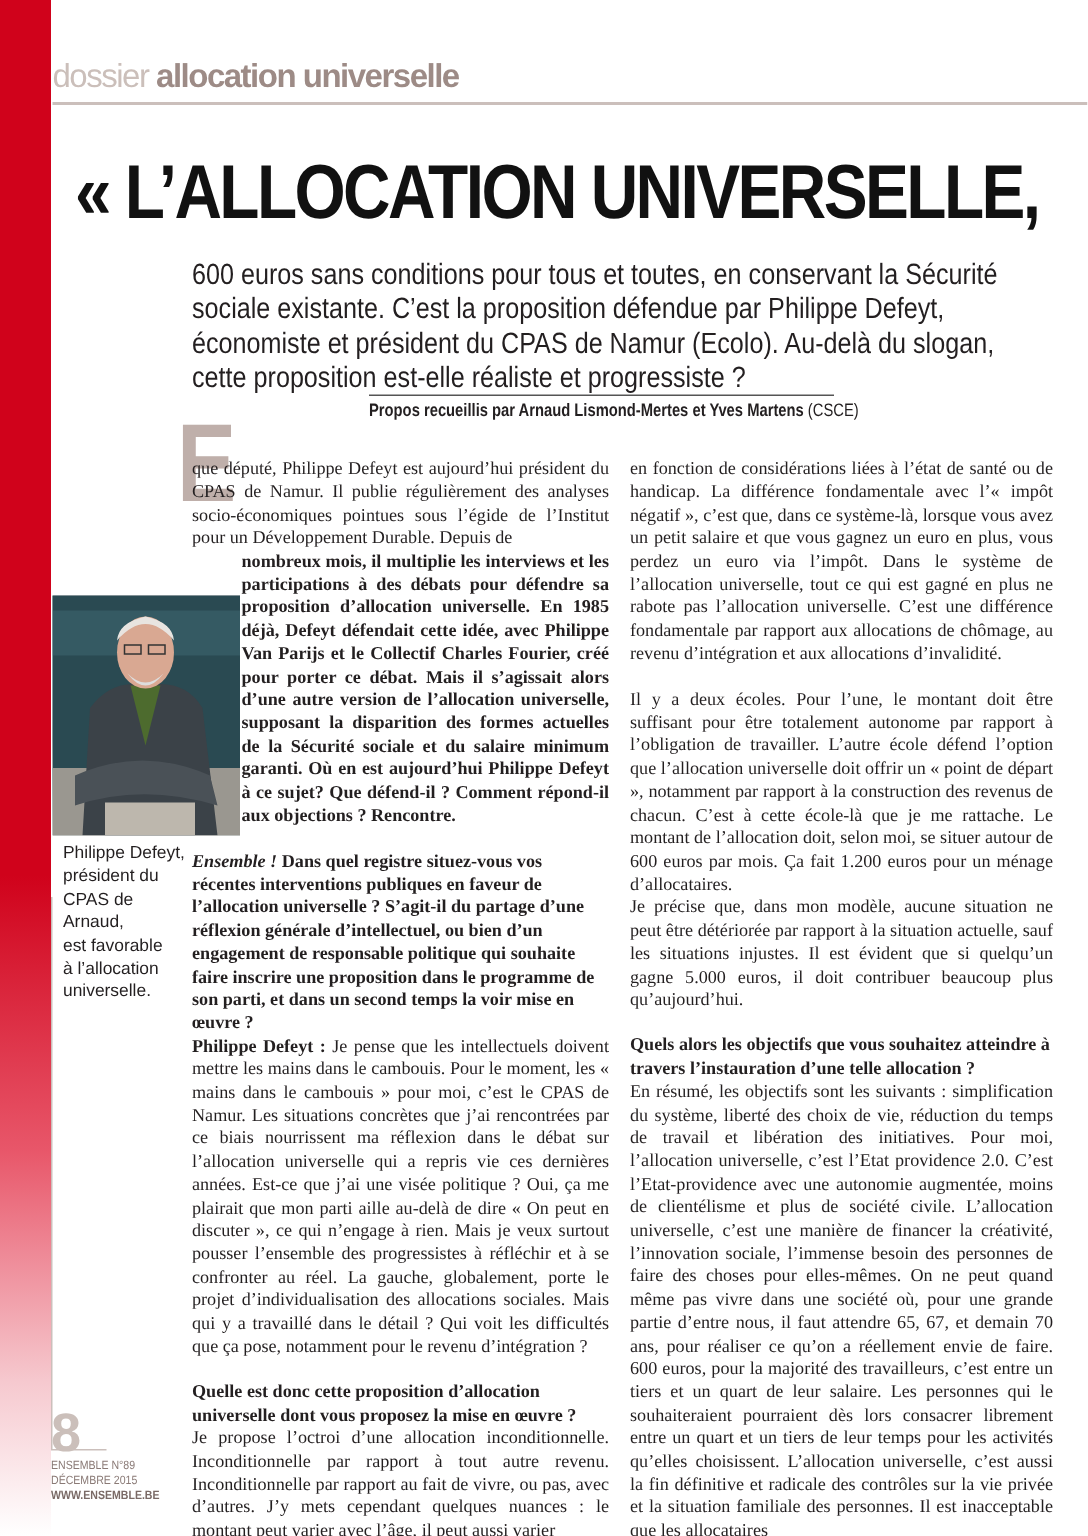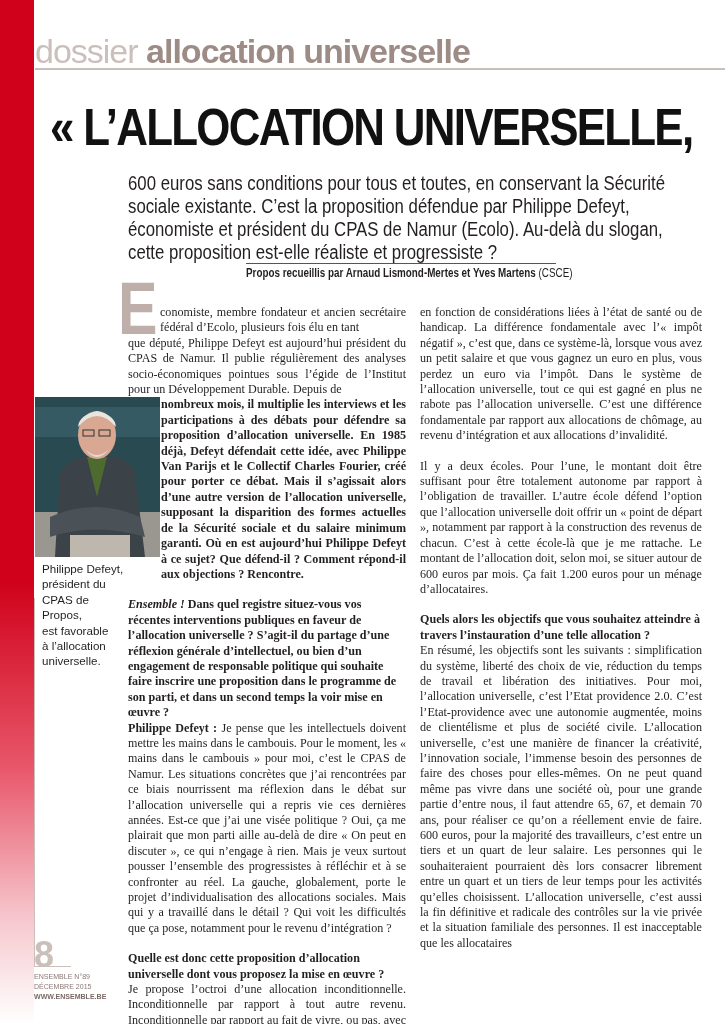--- a/index.html
+++ b/index.html
@@ -7,21 +7,21 @@
     width: 725px; height: 1024px; position: relative; overflow: hidden;
     background: #ffffff; font-family: "Liberation Serif", serif; color: #231f20;
   }
   .red-bar {
     position: absolute; left: 0; top: 0; width: 34px; height: 1024px;
     background: linear-gradient(to bottom, #d0021b 0%, #d0021b 57%, #e8576a 75%, #f6c9cf 90%, #ffffff 100%);
   }
   .section-header {
     position: absolute; left: 35px; top: 36px; width: 690px; height: 32px;
     border-bottom: 2px solid #cbbfbb;
-    font-family: "Liberation Sans", sans-serif; font-size: 34px; letter-spacing: -1px;
+    font-family: "Liberation Sans", sans-serif; font-size: 22px; letter-spacing: -1px;
     transform-origin: left top; line-height: 30px; white-space: nowrap;
   }
   .section-header .kicker { color: #cbbfba; }
   .section-header .topic { color: #9d8b86; font-weight: bold; }
   .headline {
     position: absolute; left: 50px; top: 98px; width: 670px;
     font-family: "Liberation Sans", sans-serif; font-weight: bold; font-size: 51px;
     color: #111; letter-spacing: -2px; white-space: nowrap; line-height: 60px;
     transform: scaleX(0.86); transform-origin: left top;
   }
@@ -129,42 +129,42 @@
     <rect x="64" y="33" width="11" height="6" fill="none" stroke="#333" stroke-width="1"></rect>
     <path d="M50 52 Q62 64 74 52 Q68 60 62 60 Q56 60 50 52 Z" fill="#ddd"></path>
     <path d="M15 120 Q60 100 105 120 L110 140 Q60 125 15 140 Z" fill="#4a5157"></path>
     <rect x="35" y="138" width="60" height="22" fill="#bdb7ad"></rect>
   </svg>
 </div>
 
 <div class="caption">
   <p>Philippe Defeyt,</p>
   <p>président du</p>
-  <p>CPAS de Propos,</p>
+  <p>CPAS de Arnaud,</p>
   <p>est favorable</p>
   <p>à l’allocation</p>
   <p>universelle.</p>
 </div>
 
 <div class="col-left">
-  <p class="intro-1">conomiste, membre fondateur et ancien secrétaire fédéral d’Ecolo, plusieurs fois élu en tant</p>
   <p class="intro-2">que député, Philippe Defeyt est aujourd’hui président du CPAS de Namur. Il publie régulièrement des analyses socio-économiques pointues sous l’égide de l’Institut pour un Développement Durable. Depuis de</p>
   <p class="intro-3">nombreux mois, il multiplie les interviews et les participations à des débats pour défendre sa proposition d’allocation universelle. En 1985 déjà, Defeyt défendait cette idée, avec Philippe Van Parijs et le Collectif Charles Fourier, créé pour porter ce débat. Mais il s’agissait alors d’une autre version de l’allocation universelle, supposant la disparition des formes actuelles de la Sécurité sociale et du salaire minimum garanti. Où en est aujourd’hui Philippe Defeyt à ce sujet? Que défend-il ? Comment répond-il aux objections ? Rencontre.</p>
   <div class="gap"></div>
   <p class="q"><i>Ensemble !</i> <span>Dans quel registre situez-vous vos récentes interventions publiques en faveur de l’allocation universelle ? S’agit-il du partage d’une réflexion générale d’intellectuel, ou bien d’un engagement de responsable politique qui souhaite faire inscrire une proposition dans le programme de son parti, et dans un second temps la voir mise en œuvre ?</span></p>
   <p><span class="speaker">Philippe Defeyt :</span> <span>Je pense que les intellectuels doivent mettre les mains dans le cambouis. Pour le moment, les « mains dans le cambouis » pour moi, c’est le CPAS de Namur. Les situations concrètes que j’ai rencontrées par ce biais nourrissent ma réflexion dans le débat sur l’allocation universelle qui a repris vie ces dernières années. Est-ce que j’ai une visée politique ? Oui, ça me plairait que mon parti aille au-delà de dire « On peut en discuter », ce qui n’engage à rien. Mais je veux surtout pousser l’ensemble des progressistes à réfléchir et à se confronter au réel. La gauche, globalement, porte le projet d’individualisation des allocations sociales. Mais qui y a travaillé dans le détail ? Qui voit les difficultés que ça pose, notamment pour le revenu d’intégration ?</span></p>
   <div class="gap"></div>
   <p class="q">Quelle est donc cette proposition d’allocation universelle dont vous proposez la mise en œuvre ?</p>
   <p>Je propose l’octroi d’une allocation inconditionnelle. Inconditionnelle par rapport à tout autre revenu. Inconditionnelle par rapport au fait de vivre, ou pas, avec d’autres. J’y mets cependant quelques nuances : le montant peut varier avec l’âge, il peut aussi varier</p>
 </div>
 
 <div class="col-right">
   <p>en fonction de considérations liées à l’état de santé ou de handicap. La différence fondamentale avec l’« impôt négatif », c’est que, dans ce système-là, lorsque vous avez un petit salaire et que vous gagnez un euro en plus, vous perdez un euro via l’impôt. Dans le système de l’allocation universelle, tout ce qui est gagné en plus ne rabote pas l’allocation universelle. C’est une différence fondamentale par rapport aux allocations de chômage, au  revenu d’intégration et aux allocations d’invalidité.</p>
   <div class="gap"></div>
   <p>Il y a deux écoles. Pour l’une, le montant doit être suffisant pour être totalement autonome par rapport à l’obligation de travailler. L’autre école défend l’option que l’allocation universelle doit offrir un « point de départ », notamment par rapport à la construction des revenus de chacun. C’est à cette école-là que je me rattache. Le montant de l’allocation doit, selon moi, se situer autour de 600 euros par mois. Ça fait 1.200 euros pour un ménage d’allocataires.</p>
+  <p>Je précise que, dans mon modèle, aucune situation ne peut être détériorée par rapport à la situation actuelle, sauf les situations injustes. Il est évident que si quelqu’un gagne 5.000 euros, il doit contribuer beaucoup plus qu’aujourd’hui.</p>
   <div class="gap"></div>
   <p class="q">Quels alors les objectifs que vous souhaitez atteindre à travers l’instauration d’une telle allocation ?</p>
   <p>En résumé, les objectifs sont les suivants : simplification du système, liberté des choix de vie, réduction du temps de travail et libération des initiatives. Pour moi, l’allocation universelle, c’est l’Etat providence 2.0. C’est l’Etat-providence avec une autonomie augmentée, moins de clientélisme et plus de société civile. L’allocation universelle, c’est une manière de financer la créativité, l’innovation sociale, l’immense besoin des personnes de faire des choses pour elles-mêmes. On ne peut quand même pas vivre dans une société où, pour une grande partie d’entre nous, il faut attendre 65, 67, et demain 70 ans, pour réaliser ce qu’on a réellement envie de faire. 600 euros, pour la majorité des travailleurs, c’est entre un tiers et un quart de leur salaire. Les personnes qui le souhaiteraient pourraient dès lors consacrer librement entre un quart et un tiers de leur temps pour les activités qu’elles choisissent. L’allocation universelle, c’est aussi la fin définitive et radicale des contrôles sur la vie privée et la situation familiale des personnes. Il est inacceptable que les allocataires</p>
 </div>
 
 <div class="vrule"></div>
 <div class="footer-rule"></div>
 <div class="page-num">8</div>
 <div class="footer">
   <div>ENSEMBLE N°89</div>

